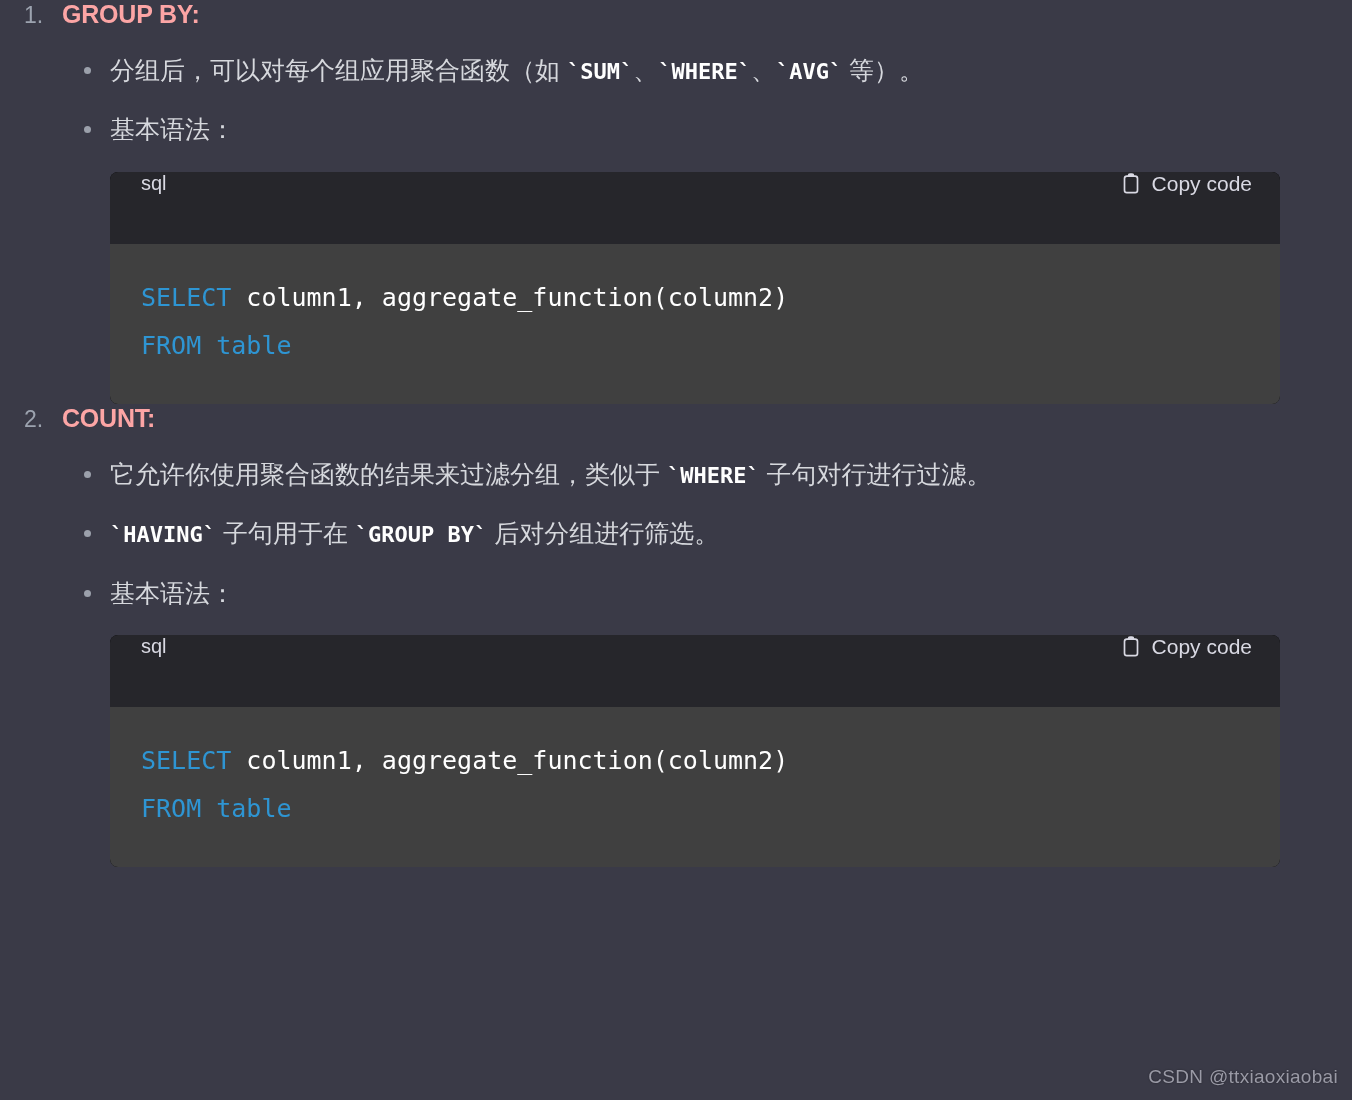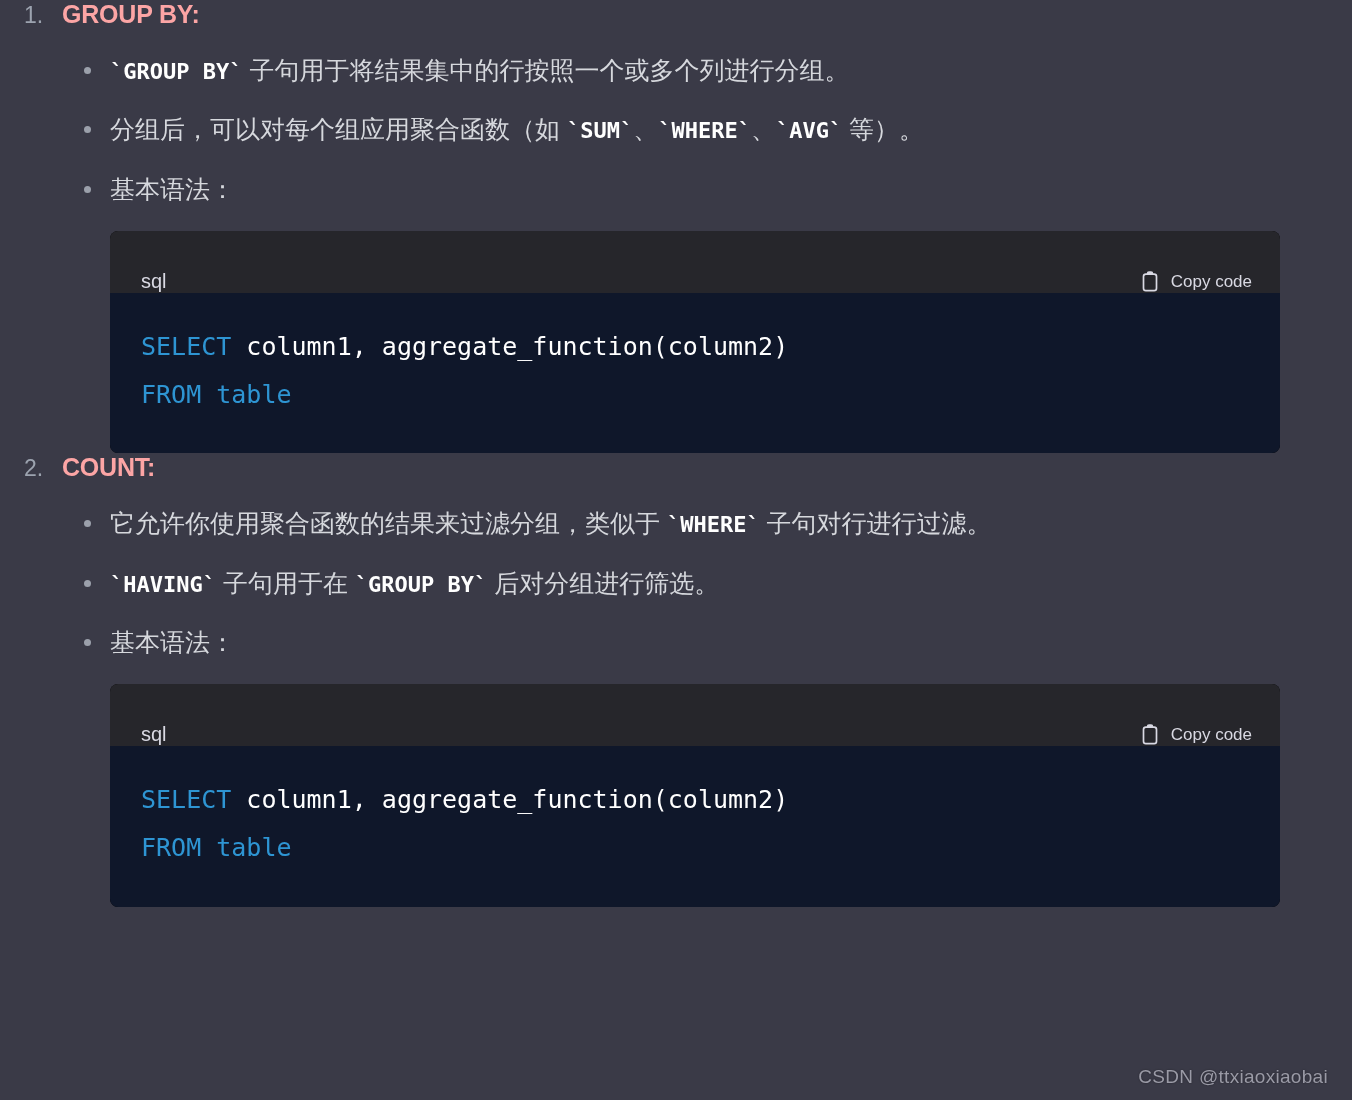--- a/index.html
+++ b/index.html
@@ -87,60 +87,60 @@
   
   .codeblock {
     margin: 24px 0 0 110px;
     width: 1170px;
     border-radius: 8px;
     overflow: hidden;
     background: #000000;
   }
   .code-head {
     background: #26262b;
-    height: 62px;
+    height: 72px;
     display: flex;
-    align-items: flex-end;
+    align-items: flex-start;
     justify-content: space-between;
     padding: 0 28px 0 31px;
     box-sizing: border-box;
   }
   .code-lang {
     color: #d9d9e3;
     font-size: 20px;
   }
   .copy-btn {
     display: flex;
     align-items: center;
     gap: 11px;
     color: #d9d9e3;
-    font-size: 17px;
+    font-size: 21px;
     cursor: pointer;
     background: none;
     border: none;
     font-family: inherit;
     padding: 0;
   }
   .copy-btn svg { display:block; }
   .code-body {
-    background: #0f172a;
+    background: #404040;
     padding: 30px 31px 34px 31px;
     font-family: "DejaVu Sans Mono", "Liberation Mono", monospace;
     font-size: 25px;
     line-height: 1.93;
     color: #ffffff;
     white-space: pre;
   }
   .kw { color: #2e95d3; }
   .pl { color: #ffffff; }
 
   
   .watermark {
     position: absolute;
-    right: 24px;
+    right: 14px;
     bottom: 12px;
     color: #9a9aa6;
     font-size: 19px;
     letter-spacing: 0.3px;
     text-shadow: 0 0 2px rgba(0,0,0,.4);
   }
 
   .s1 { padding-top: 14px; }
   .s2 { padding-top: 32px; }
 </style>
@@ -148,21 +148,20 @@
 <body>
 
 <div class="page">
   <ol class="outline" id="outline">
   <li class="section s1">
     <div class="sec-head">
       <span class="sec-num">1.</span>
       <span class="sec-title">GROUP BY:</span>
     </div>
     <ul class="bullets">
-          <li><code class="inline">`GROUP BY`</code><span> 子句用于将结果集中的行按照一个或多个列进行分组。</span></li>
           <li><span>分组后，可以对每个组应用聚合函数（如 </span><code class="inline">`SUM`</code><span>、</span><code class="inline">`WHERE`</code><span>、</span><code class="inline">`AVG`</code><span> 等）。</span></li>
           <li><span>基本语法：</span></li>
         </ul>
     <div class="codeblock">
       <div class="code-head">
         <span class="code-lang">sql</span>
         <button class="copy-btn">
           <span class="copy-icon">
             <svg width="20" height="22" viewBox="0 0 20 22" fill="none" stroke="#d9d9e3" stroke-width="1.7" stroke-linecap="round" stroke-linejoin="round">
               <rect x="3.5" y="3.2" width="13" height="16.4" rx="2.4"></rect>

